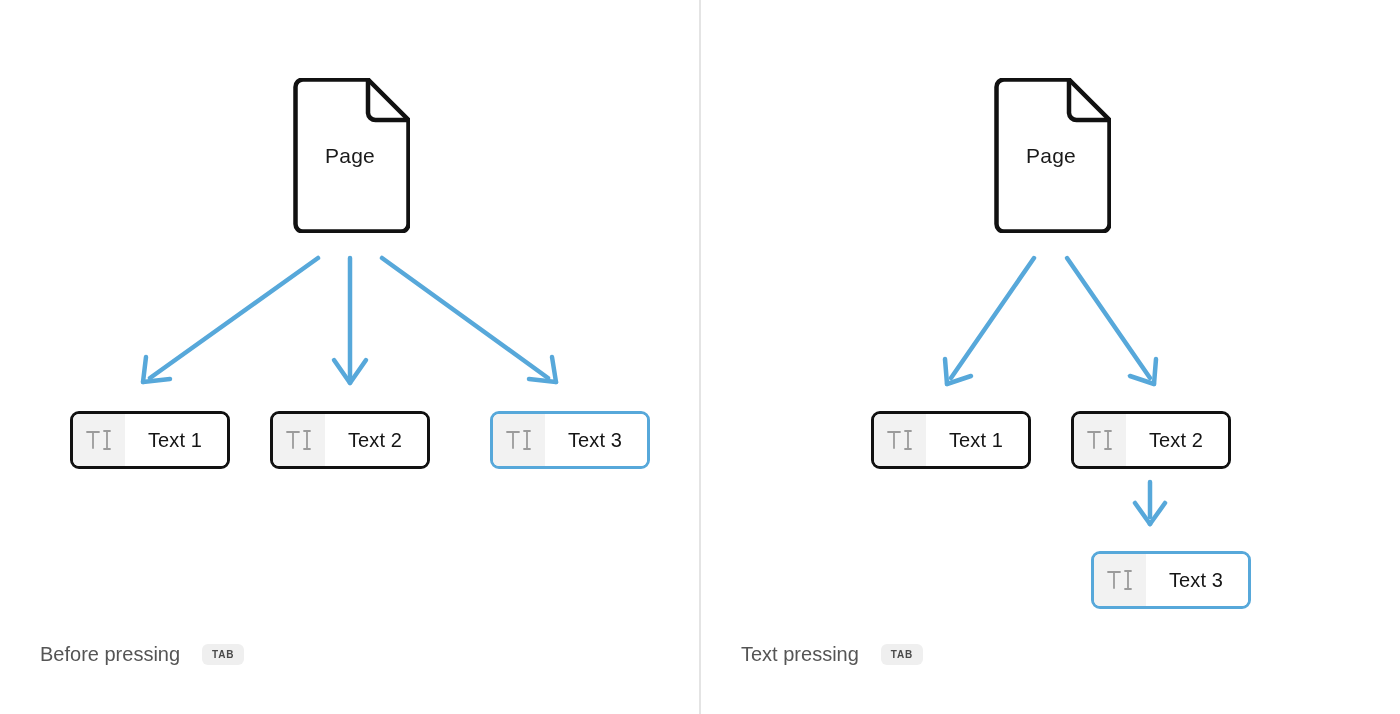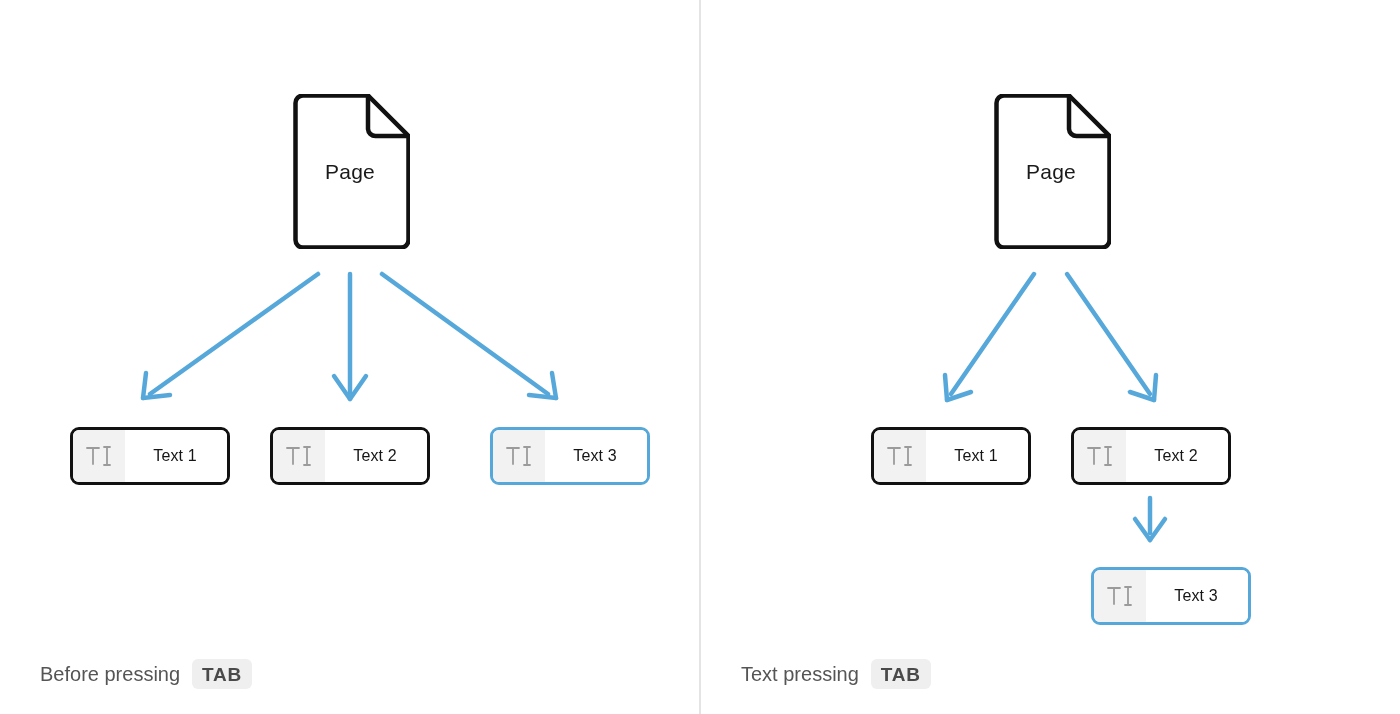--- a/index.html
+++ b/index.html
@@ -26,21 +26,21 @@
     top: 0;
     left: 699px;
     width: 2px;
     height: 714px;
     background: #e4e4e4;
   }
 
   
   .panel {
     position: absolute;
-    top: 16px;
+    top: 0;
     height: 508px;
   }
   .panel-left  { left: 0;     width: 699px; }
   .panel-right { left: 701px; width: 699px; }
 
   
   .arrow-layer {
     position: absolute;
     left: 0;
     top: 0;
@@ -94,44 +94,44 @@
     display: flex;
     align-items: center;
     justify-content: center;
   }
   .text-node .tn-icon svg { display: block; }
   .text-node .tn-label {
     flex: 1 1 auto;
     display: flex;
     align-items: center;
     justify-content: center;
-    font-size: 16px;
+    font-size: 20px;
     color: #151515;
     background: #ffffff;
     padding-right: 2px;
     letter-spacing: 0.1px;
   }
 
   
   .caption {
     position: absolute;
     display: flex;
     align-items: center;
-    gap: 12px;
+    gap: 22px;
     font-size: 20px;
     color: #555555;
   }
   .caption .cap-text {
     white-space: nowrap;
   }
   .kbd {
     display: inline-block;
     background: #efefef;
     color: #4a4a4a;
-    font-size: 19px;
+    font-size: 10px;
     font-weight: bold;
     letter-spacing: 0.8px;
     padding: 6px 10px 5px 10px;
     border-radius: 6px;
     line-height: 1;
   }
 </style>
 </head>
 <body>
 

